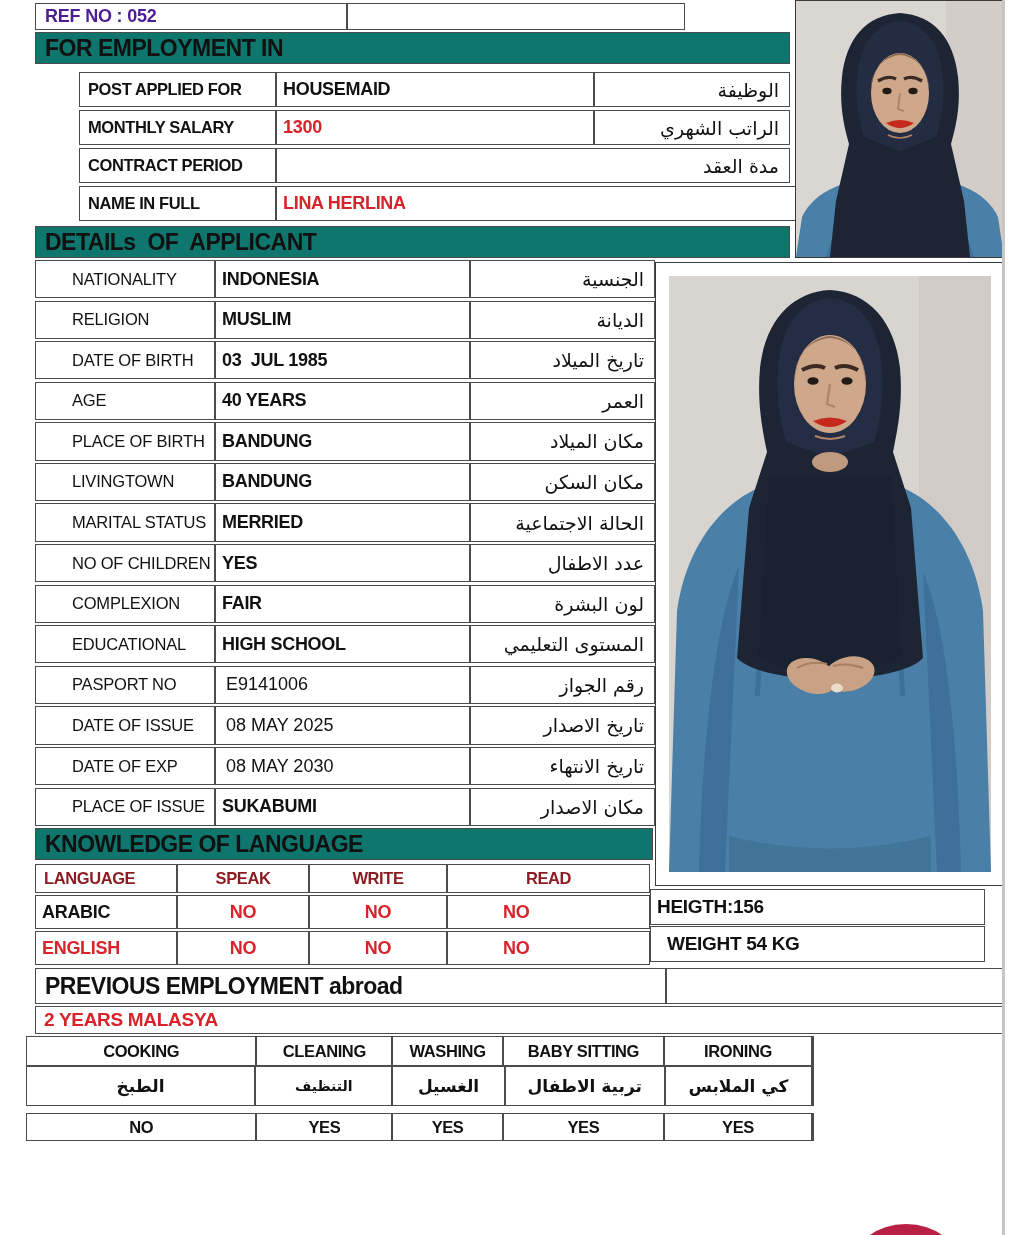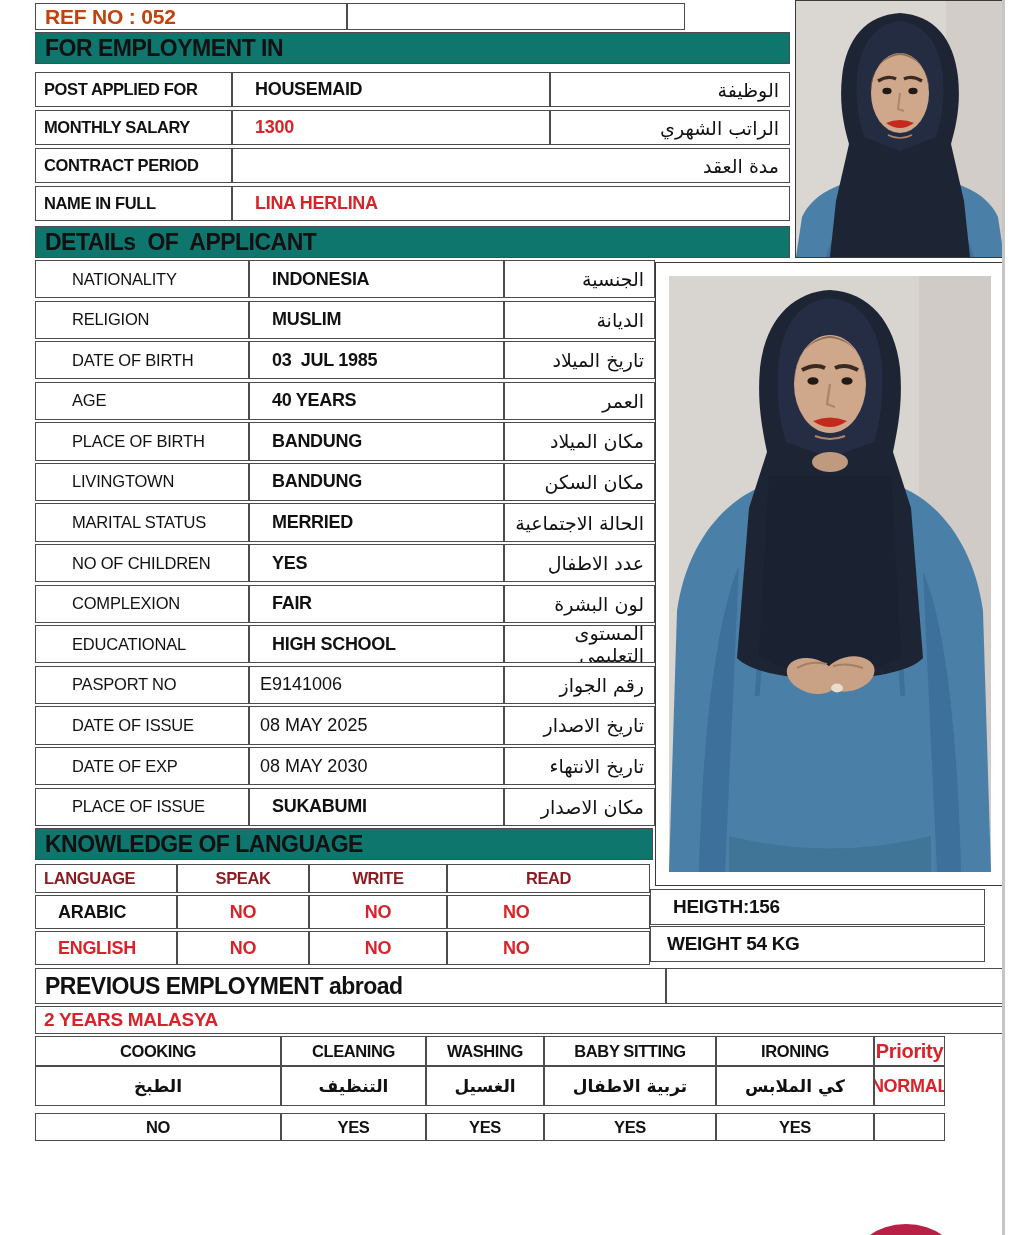--- a/index.html
+++ b/index.html
@@ -8,35 +8,35 @@
     overflow:hidden;font-family:"Liberation Sans","DejaVu Sans",sans-serif;
     color:#111;
   }
   .abs{position:absolute;box-sizing:border-box;}
   .bx{border:1.5px solid #4c4c4c;background:#0f766e;box-sizing:border-box;}
   .trow{display:flex;box-sizing:border-box;}
   .cell{border:1.5px solid #4c4c4c;background:#fff;box-sizing:border-box;
         display:flex;align-items:center;overflow:hidden;}
   .flexfill{flex:1;}
   
-  .refno{color:#c2410c;font-weight:bold;font-size:21px;padding-left:9px;letter-spacing:-0.2px;}
+  .refno{color:#4c1d95;font-weight:bold;font-size:18px;padding-left:9px;letter-spacing:-0.2px;}
   .h1{font-weight:bold;font-size:23px;padding-left:9px;letter-spacing:-0.5px;white-space:pre;}
   .lbl-b{font-weight:bold;font-size:16.5px;padding-left:8px;letter-spacing:-0.4px;white-space:pre;}
   .lbl-n{font-weight:normal;font-size:16.5px;padding-left:8px;letter-spacing:-0.2px;white-space:pre;}
-  .val-b{font-weight:bold;font-size:18px;padding-left:22px;letter-spacing:-0.3px;white-space:pre;}
+  .val-b{font-weight:bold;font-size:18px;padding-left:6px;letter-spacing:-0.3px;white-space:pre;}
   .val-n{font-weight:normal;font-size:18px;padding-left:10px;white-space:pre;}
   .red{color:#d8232a;}
   .maroon{color:#8c1a1f;}
   .ar{font-family:"DejaVu Sans",sans-serif;direction:rtl;font-size:19px;
       justify-content:flex-start;padding-right:10px;padding-left:6px;}
   .ctr{justify-content:center;padding-left:0;}
   
   .w-emp-l{width:197px;} .w-emp-v{width:318px;}
-  .w-det-l{width:214px;padding-left:36px;} .w-det-v{width:255px;}
-  .emp-row{height:35px;margin-bottom:3px;}
+  .w-det-l{width:180px;padding-left:36px;} .w-det-v{width:255px;}
+  .emp-row{height:35px;margin-bottom:3px;margin-left:44px;}
   .det-row{height:38.2px;margin-bottom:2.4px;}
   .lang-hrow{height:29px;margin-bottom:2px;}
   .lang-row{height:34px;margin-bottom:2px;}
   .w-lang-0{width:142px;} .w-lang-1{width:132px;} .w-lang-2{width:138px;}
   .skill-h{height:30px;}
   .skill-a{height:40px;}
   .skill-v{height:28px;}
   .w-sk-0{width:246px;} .w-sk-1{width:145px;} .w-sk-2{width:118px;}
   .w-sk-3{width:172px;} .w-sk-4{width:158px;}
   .photo-frame{background:#fff;border:1.5px solid #3a3a3a;padding:13px;}
@@ -178,32 +178,32 @@
 
   <div class="abs cell val-b" style="left:650px;top:889px;width:335px;height:36px;font-size:19px;">HEIGTH:156</div>
   <div class="abs cell val-b" style="left:650px;top:926px;width:335px;height:36px;font-size:19px;padding-left:16px;">WEIGHT 54 KG</div>
 
   <div class="abs trow" style="left:35px;top:968px;width:970px;height:36px;">
     <div class="cell h1" style="width:631px;">PREVIOUS EMPLOYMENT abroad</div>
     <div class="cell flexfill"></div>
   </div>
   <div class="abs cell val-b red" style="left:35px;top:1006px;width:970px;height:28px;font-size:19px;padding-left:8px;">2 YEARS MALASYA</div>
 
-  <div class="abs" style="left:35px;top:1036px;width:910px;" id="skills-table">
+  <div class="abs" style="left:26px;top:1036px;width:788px;" id="skills-table">
       <div class="trow skill-h">
         <div class="cell w-sk-0 lbl-b ctr">COOKING</div>
         <div class="cell w-sk-1 lbl-b ctr">CLEANING</div>
         <div class="cell w-sk-2 lbl-b ctr">WASHING</div>
         <div class="cell w-sk-3 lbl-b ctr">BABY SITTING</div>
         <div class="cell w-sk-4 lbl-b ctr">IRONING</div>
         <div class="cell flexfill val-b red ctr" style="font-size: 20px;">Priority</div>
       </div>
       <div class="trow skill-a">
         <div class="cell w-sk-0 ar ctr" style="font-weight: bold; font-size: 17px; justify-content: center; padding: 0px;">الطبخ</div>
-        <div class="cell w-sk-1 ar ctr" style="font-weight: bold; font-size: 17px; justify-content: center; padding: 16px;">التنظيف</div>
+        <div class="cell w-sk-1 ar ctr" style="font-weight: bold; font-size: 14px; justify-content: center; padding: 16px;">التنظيف</div>
         <div class="cell w-sk-2 ar ctr" style="font-weight: bold; font-size: 17px; justify-content: center; padding: 16px;">الغسيل</div>
         <div class="cell w-sk-3 ar ctr" style="font-weight: bold; font-size: 17px; justify-content: center; padding: 0px;">تربية الاطفال</div>
         <div class="cell w-sk-4 ar ctr" style="font-weight: bold; font-size: 17px; justify-content: center; padding: 0px;">كي الملابس</div>
         <div class="cell flexfill val-b red ctr">NORMAL</div>
       </div>
       <div class="trow skill-v" style="margin-top: 7px;">
         <div class="cell w-sk-0 lbl-b ctr">NO</div>
         <div class="cell w-sk-1 lbl-b ctr">YES</div>
         <div class="cell w-sk-2 lbl-b ctr">YES</div>
         <div class="cell w-sk-3 lbl-b ctr">YES</div>

